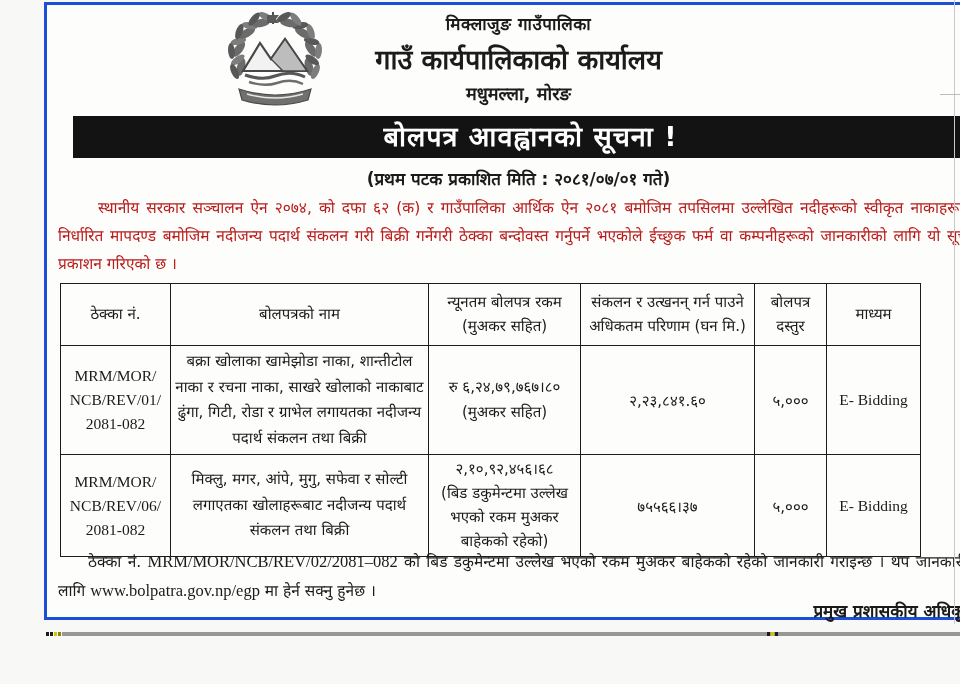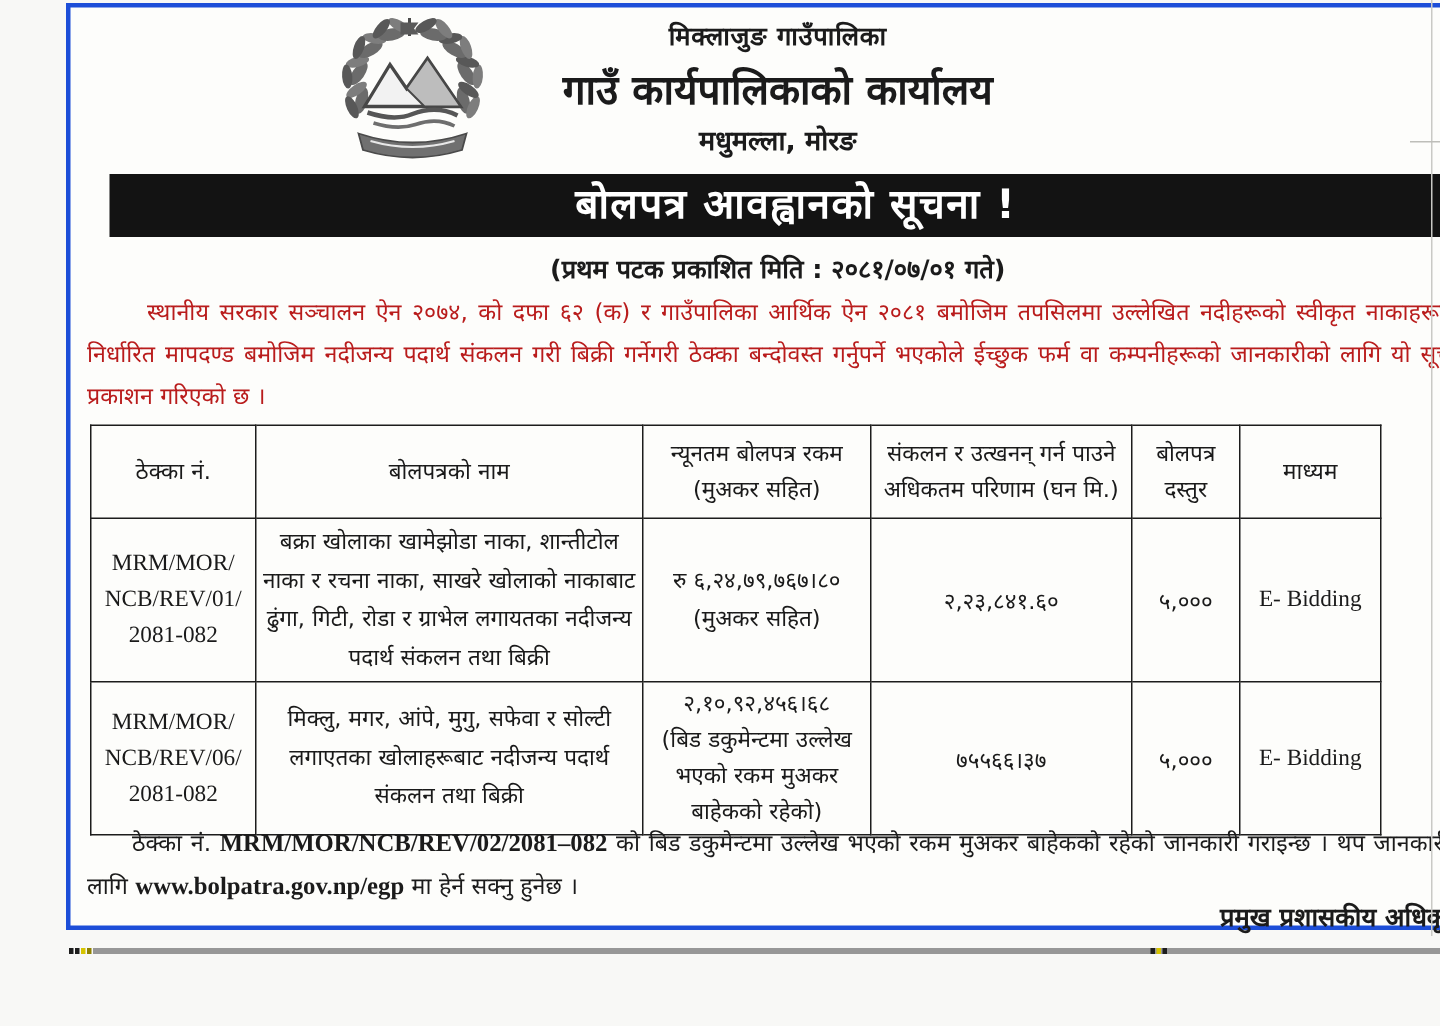--- a/index.html
+++ b/index.html
@@ -2,21 +2,21 @@
 <html><head>
 <meta charset="utf-8">
 <style>
   html,body{margin:0;padding:0;}
   body{
     width:960px;height:684px;position:relative;overflow:hidden;
     background:#f8f8f6;
     font-family:"DejaVu Sans", sans-serif;
     color:#1b1b1b;
   }
-  .serif{font-family:"Liberation Serif", serif;font-weight:bold;}
+  .serif{font-family:"Liberation Serif", serif;}
 
   
   .notice{
     position:absolute;left:44px;top:2px;width:949px;height:618px;
     box-sizing:border-box;border:3px solid #1d4ed8;background:#fdfdfb;
   }
 
   
   .hdr{position:absolute;top:7px;left:0;right:0;text-align:center;}
   .hdr-line1{font-size:17px;font-weight:bold;letter-spacing:.5px;}

